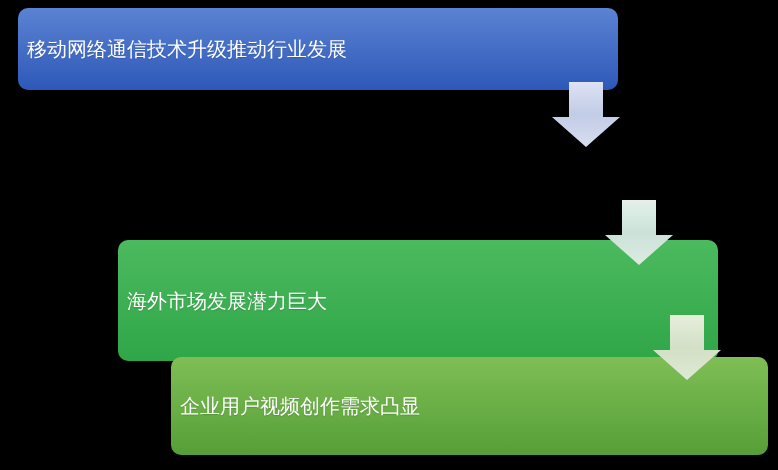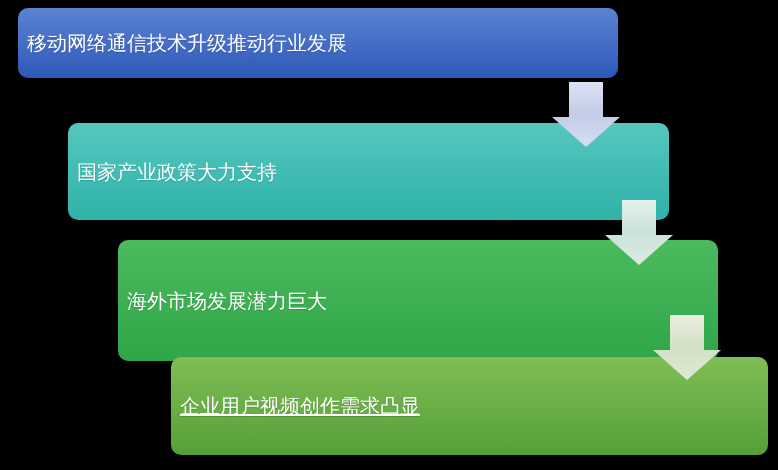--- a/index.html
+++ b/index.html
@@ -30,21 +30,21 @@
     line-height: 1.2;
     white-space: nowrap;
     letter-spacing: 0px;
     text-shadow: 0 1px 1px rgba(0,0,0,0.15);
   }
   .arrow {
     position: absolute;
     z-index: 2;
   }
   
-  #box1 { left: 18px;  top: 8px;   width: 600px; height: 70px; }
+  #box1 { left: 18px;  top: 8px;   width: 600px; height: 82px; }
   #box2 { left: 68px;  top: 123px; width: 601px; height: 97px; }
   #box3 { left: 118px; top: 240px; width: 600px; height: 121px; }
   #box4 { left: 171px; top: 357px; width: 597px; height: 98px; }
   
   #arrow1 { left: 552px; top: 82px;  }
   #arrow2 { left: 605px; top: 200px; }
   #arrow3 { left: 653px; top: 315px; }
 </style>
 </head>
 <body>
@@ -59,23 +59,20 @@
     <defs>
       <linearGradient id="ag0" x1="0" y1="0" x2="0" y2="1">
         <stop offset="0%" stop-color="#dde2f4"></stop>
           <stop offset="50%" stop-color="#c2cce6"></stop>
           <stop offset="100%" stop-color="#d8def0"></stop>
       </linearGradient>
     </defs>
     <polygon points="17,0 51,0 51,35 68,35 34,65 0,35 17,35" fill="url(#ag0)"></polygon>
   </svg>
 
-  <div class="step-box" id="box2" style="background: linear-gradient(rgb(85, 198, 191), rgb(47, 179, 169)); color: rgb(255, 255, 255);">
-    <span class="step-label">国家产业政策大力支持</span>
-  </div>
 
   <svg class="arrow" id="arrow2" width="68" height="65" viewBox="0 0 68 65" aria-hidden="true">
     <defs>
       <linearGradient id="ag1" x1="0" y1="0" x2="0" y2="1">
         <stop offset="0%" stop-color="#e3f1ea"></stop>
           <stop offset="50%" stop-color="#cbe2d8"></stop>
           <stop offset="100%" stop-color="#dcebe2"></stop>
       </linearGradient>
     </defs>
     <polygon points="17,0 51,0 51,35 68,35 34,65 0,35 17,35" fill="url(#ag1)"></polygon>
@@ -89,17 +86,17 @@
     <defs>
       <linearGradient id="ag2" x1="0" y1="0" x2="0" y2="1">
         <stop offset="0%" stop-color="#e7eedd"></stop>
           <stop offset="50%" stop-color="#d2e0c6"></stop>
           <stop offset="100%" stop-color="#dfe9d4"></stop>
       </linearGradient>
     </defs>
     <polygon points="17,0 51,0 51,35 68,35 34,65 0,35 17,35" fill="url(#ag2)"></polygon>
   </svg>
 
-  <div class="step-box" id="box4" style="background: linear-gradient(rgb(127, 190, 85), rgb(86, 159, 56)); color: rgb(255, 255, 255); text-decoration: underline;">
+  <div class="step-box" id="box4" style="background: linear-gradient(rgb(127, 190, 85), rgb(86, 159, 56)); color: rgb(255, 255, 255);">
     <span class="step-label">企业用户视频创作需求凸显</span>
   </div>
 
 </div>
 
 </body></html>

